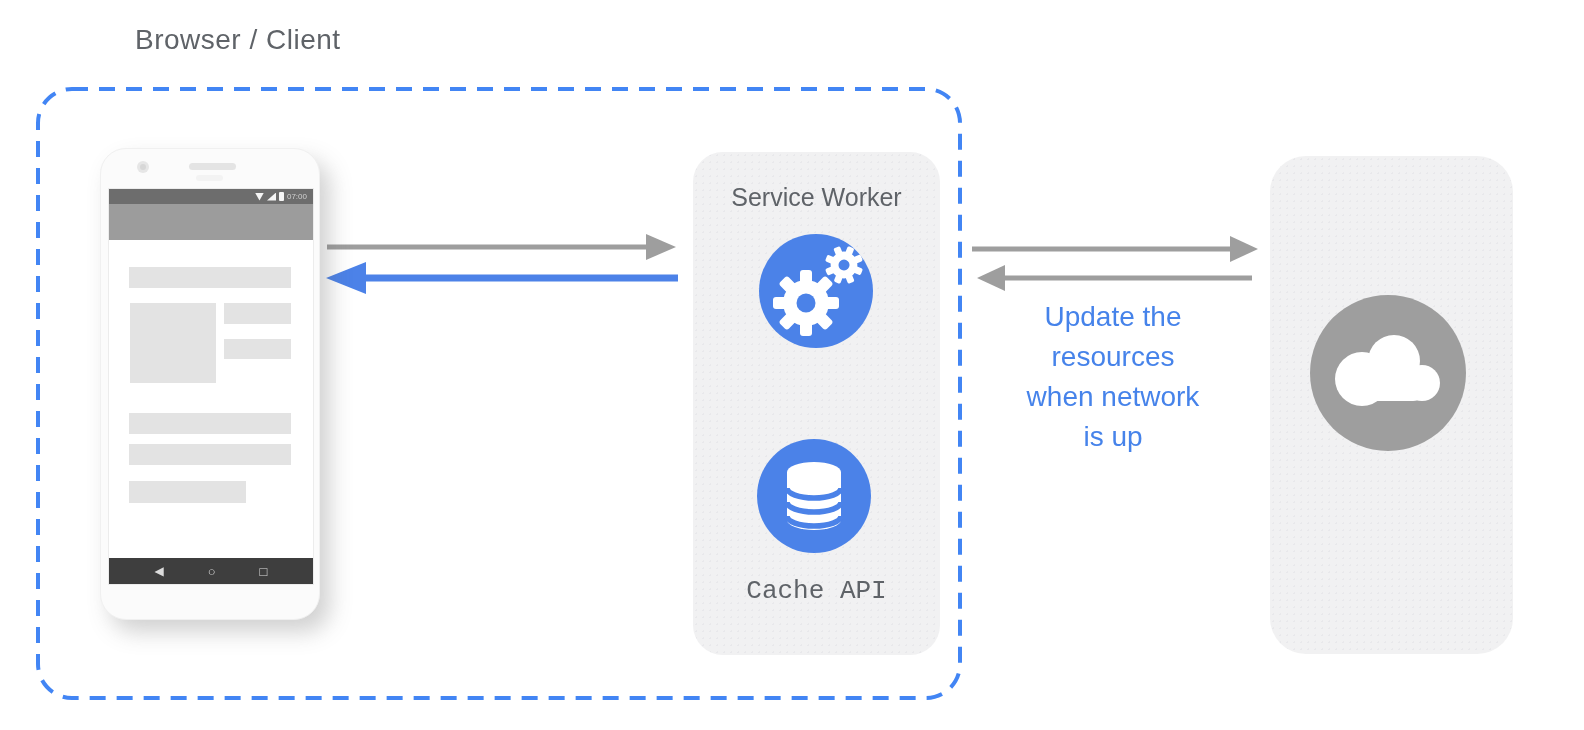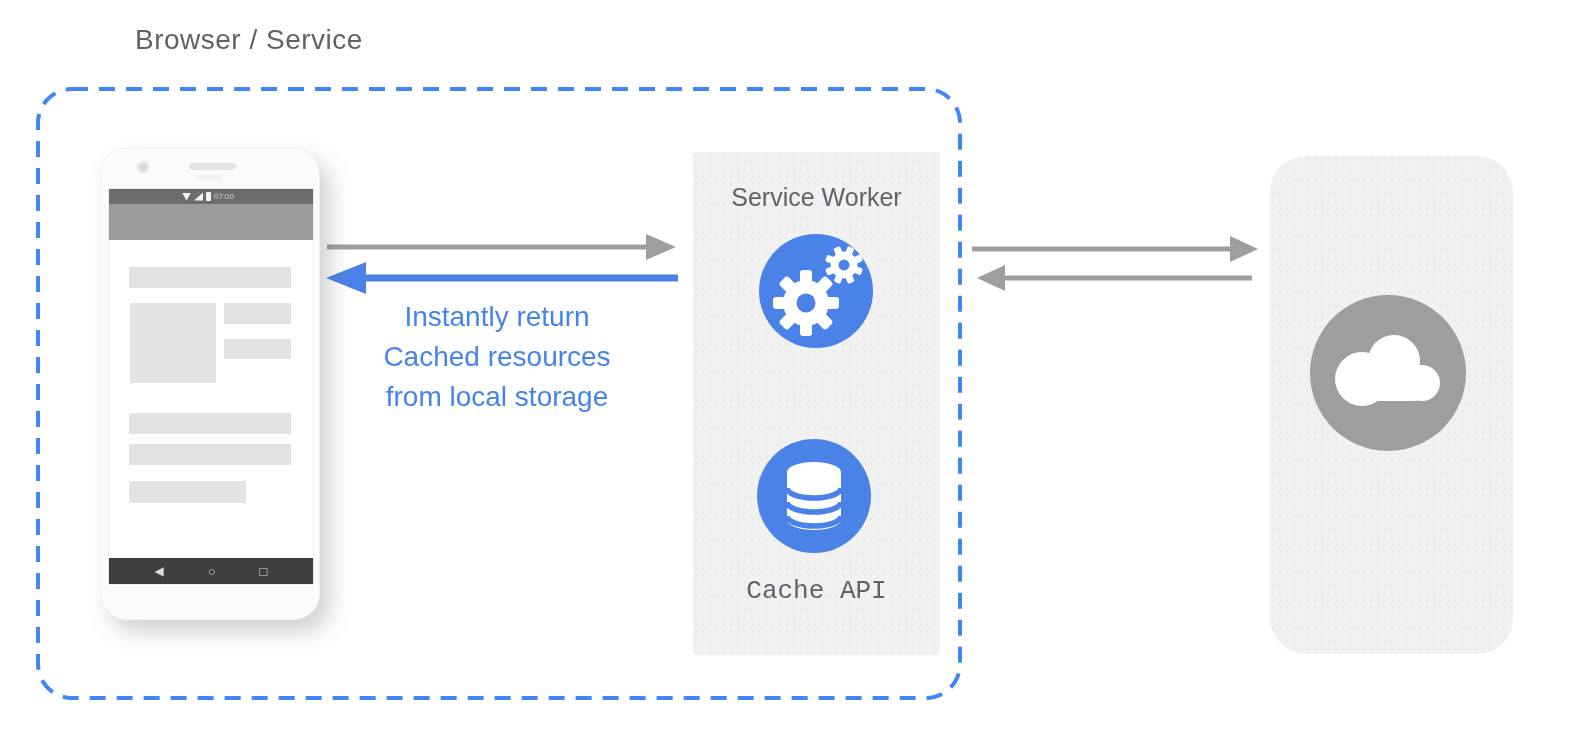--- a/index.html
+++ b/index.html
@@ -24,42 +24,42 @@
     border-radius:50%; background:#e6e6e6; }
   .phone-camera::after { content:""; position:absolute; left:3px; top:3px; width:6px; height:6px;
     border-radius:50%; background:#d7d7d7; }
   .phone-speaker { position:absolute; left:88px; top:14px; width:47px; height:7px;
     border-radius:4px; background:#e4e4e4; }
   .phone-mic { position:absolute; left:95px; top:26px; width:27px; height:6px;
     border-radius:3px; background:#f3f3f3; }
   .screen { position:absolute; left:8px; top:40px; width:204px; height:395px; background:#ffffff;
     box-shadow:0 0 0 1px #ececec; }
   .statusbar { position:absolute; left:0; top:0; width:204px; height:15px; background:#6d6d6d;
-    display:flex; align-items:center; justify-content:center; gap:3px; padding-right:6px; }
+    display:flex; align-items:center; justify-content:flex-end; gap:3px; padding-right:6px; }
   .wifi-glyph { width:9px; height:8px; background:#f5f5f5;
     clip-path:polygon(0 0,100% 0,50% 100%); }
   .signal-glyph { width:9px; height:8px; background:#f5f5f5;
     clip-path:polygon(100% 0,100% 100%,0 100%); }
   .battery-glyph { width:5px; height:9px; background:#f5f5f5; border-radius:1px; }
   .status-time { font-size:8px; color:#d0d0d0; line-height:1; }
   .appbar { position:absolute; left:0; top:15px; width:204px; height:36px; background:#9c9c9c; }
   .ph-block { position:absolute; background:#e3e3e3; }
   .blk-1 { left:20px; top:78px;  width:162px; height:21px; }
   .blk-2 { left:21px; top:114px; width:86px;  height:80px; }
   .blk-3 { left:115px; top:114px; width:67px; height:21px; }
   .blk-4 { left:115px; top:150px; width:67px; height:20px; }
   .blk-5 { left:20px; top:224px; width:162px; height:21px; }
   .blk-6 { left:20px; top:255px; width:162px; height:21px; }
   .blk-7 { left:20px; top:292px; width:117px; height:22px; }
   .navbar { position:absolute; left:0; top:369px; width:204px; height:26px; background:#3e3e3e;
     display:flex; align-items:center; justify-content:center; gap:44px; }
   .nav-glyph { color:#dcdcdc; font-size:12px; line-height:1; }
 
   
-  .panel { position:absolute; background:#f1f1f2; border-radius:4px;
+  .panel { position:absolute; background:#f1f1f2; border-radius:30px;
     background-image:radial-gradient(rgba(160,160,175,0.10) 1px, transparent 1px);
     background-size:7px 7px; }
   .panel-sw { left:693px; top:152px; width:247px; height:503px; }
   .panel-web { left:1270px; top:156px; width:243px; height:498px; border-radius:36px; }
 
   .panel-title { position:absolute; left:0; top:31px; width:100%; text-align:center;
     color:#5f6368; font-size:25px; }
   .cache-label { position:absolute; left:0; top:424px; width:100%; text-align:center;
     color:#5f6368; font-size:26px;font-family:Liberation Mono, monospace; }
 
@@ -99,21 +99,21 @@
       <rect x="1002" y="275.5" width="250" height="5"></rect>
       <polygon points="1005,265 977,278 1005,291"></polygon>
     </g>
     <g fill="#4c82e8">
       <rect x="812.5" y="366" width="7" height="58"></rect>
       <polygon points="816,350 804,369 828,369"></polygon>
       <polygon points="816,440 804,421 828,421"></polygon>
     </g>
   </svg>
 
-  <div class="section-label label-browser">Browser / Service</div>
+  <div class="section-label label-browser">Browser / Client</div>
 
   <div class="phone">
     <div class="phone-camera"></div>
     <div class="phone-speaker"></div>
     <div class="phone-mic"></div>
     <div class="screen">
       <div class="statusbar">
         <span class="wifi-glyph"></span>
         <span class="signal-glyph"></span>
         <span class="battery-glyph"></span>
@@ -193,17 +193,18 @@
         <g fill="#ffffff">
           <circle cx="-26" cy="6" r="27"></circle>
           <circle cx="6" cy="-12" r="26"></circle>
           <circle cx="34" cy="10" r="18"></circle>
           <rect x="-40" y="2" width="78" height="26" rx="13"></rect>
         </g>
       </svg>
     </div>
   </div>
 
-  <div class="flow-note note-cache">Instantly return
-Cached resources
-from local storage</div>
+  <div class="flow-note note-network">Update the
+resources
+when network
+is up</div>
 
 </div>
 
 </body></html>

